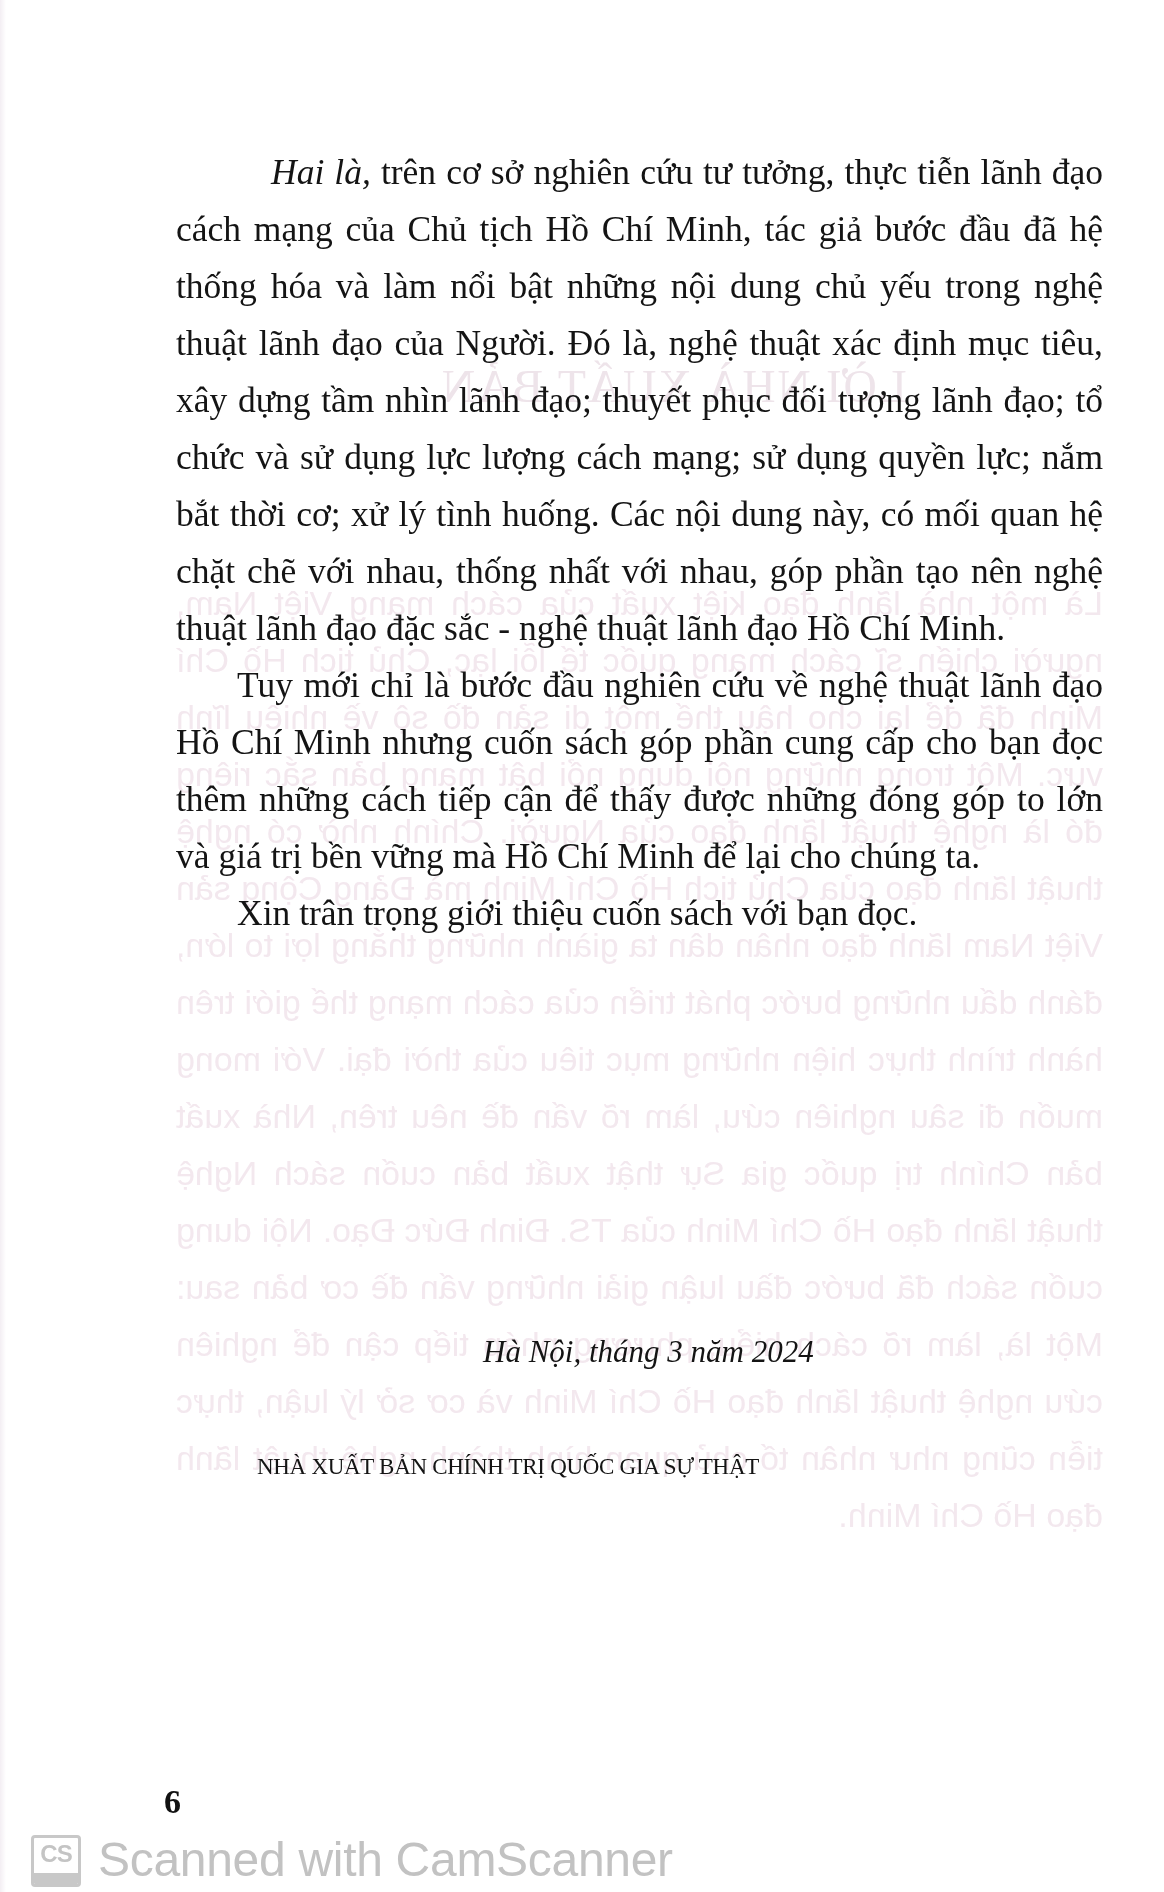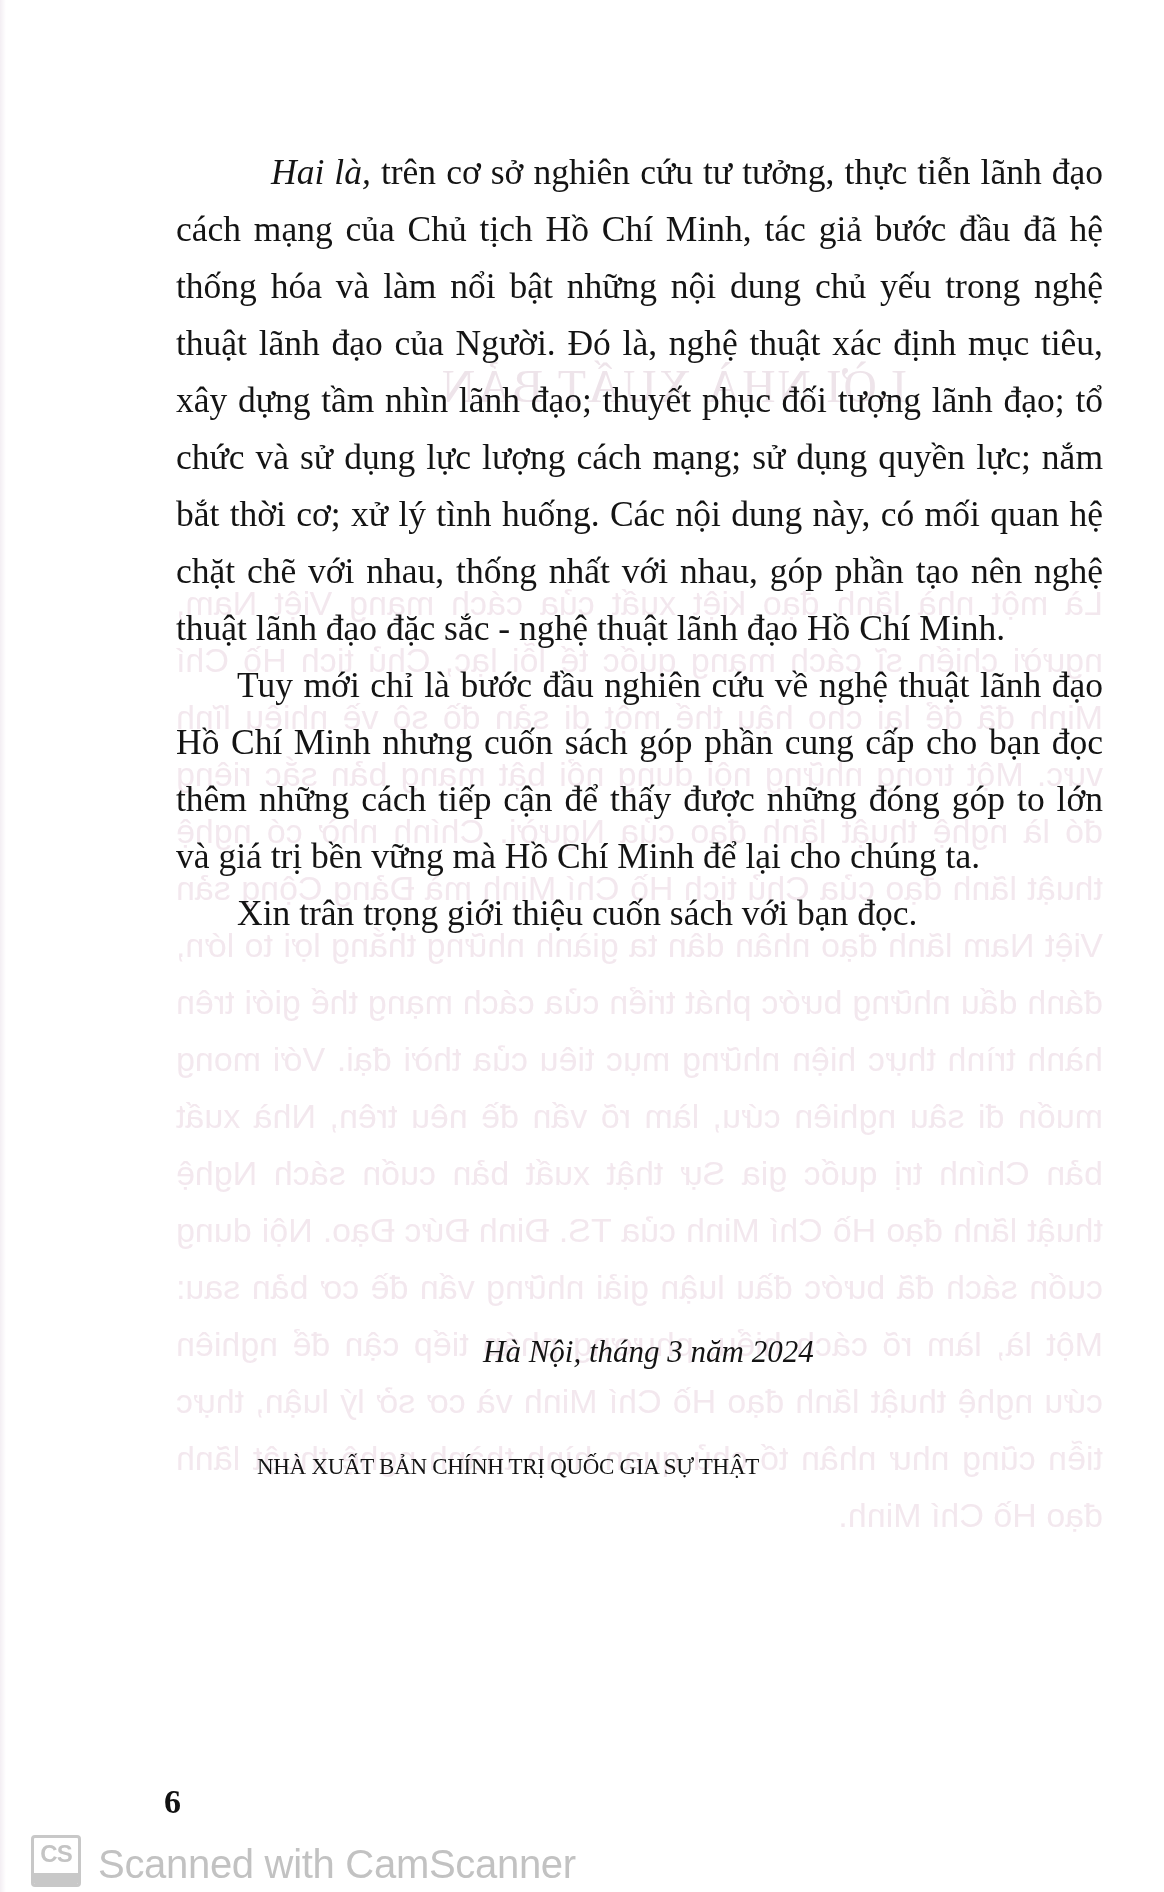--- a/index.html
+++ b/index.html
@@ -126,21 +126,21 @@
   }
   .cs-logo .cs-bar {
     position: absolute;
     left: 0; right: 0; bottom: 0;
     height: 11px;
     background: #c8c8c8;
   }
   .watermark-text {
     margin-left: 17px;
     font-family: "Liberation Sans", "DejaVu Sans", sans-serif;
-    font-size: 40px;
+    font-size: 48px;
     color: #c2c2c2;
     white-space: nowrap;
     letter-spacing: -0.3px;
   }
 </style>
 </head>
 <body>
 
 <div class="page-edge"></div>
 

